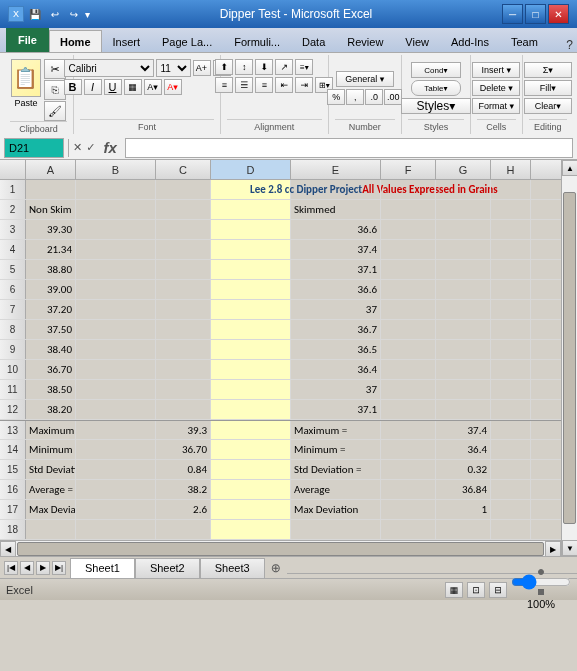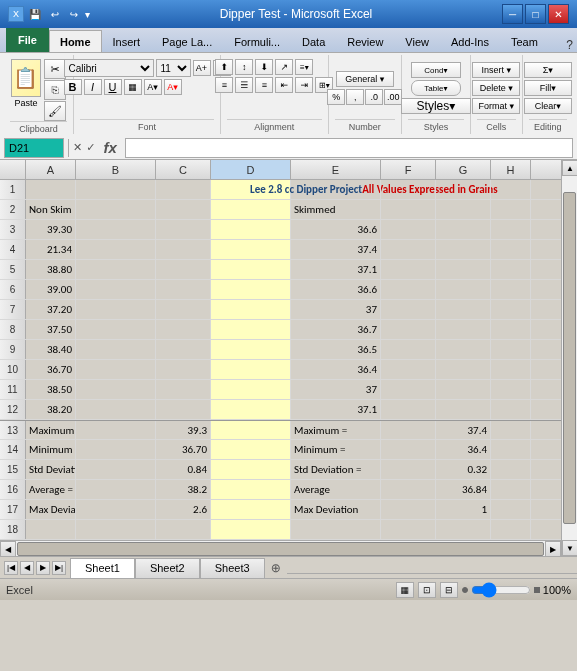--- a/index.html
+++ b/index.html
@@ -492,20 +492,20 @@
   <div style="font-size:12px;padding:0 6px;cursor:pointer;color:#555;">⊕</div>
   <div style="flex:1;border-top:1px solid #aaa;height:0;margin-top:11px;"></div>
 </div>
 
 <div class="status-bar">
   <div class="status-left">Excel</div>
   <div class="status-right">
     <div class="view-btn">▦</div>
     <div class="view-btn">⊡</div>
     <div class="view-btn">⊟</div>
-    <div style="display:flex;align-items:center;gap:3px;">
+    <div style="display:flex;align-items:center;gap:3px;flex-direction:column;">
       <div style="width:6px;height:6px;border:1px solid #666;border-radius:50%;background:#666;cursor:pointer;"></div>
       <input type="range" min="10" max="400" value="100" style="width: 60px; height: 8px;">
       <div style="width:6px;height:6px;border:1px solid #666;background:#666;cursor:pointer;"></div>
       <span style="font-size:11px;">100%</span>
     </div>
   </div>
 </div>
 
 </body></html>

